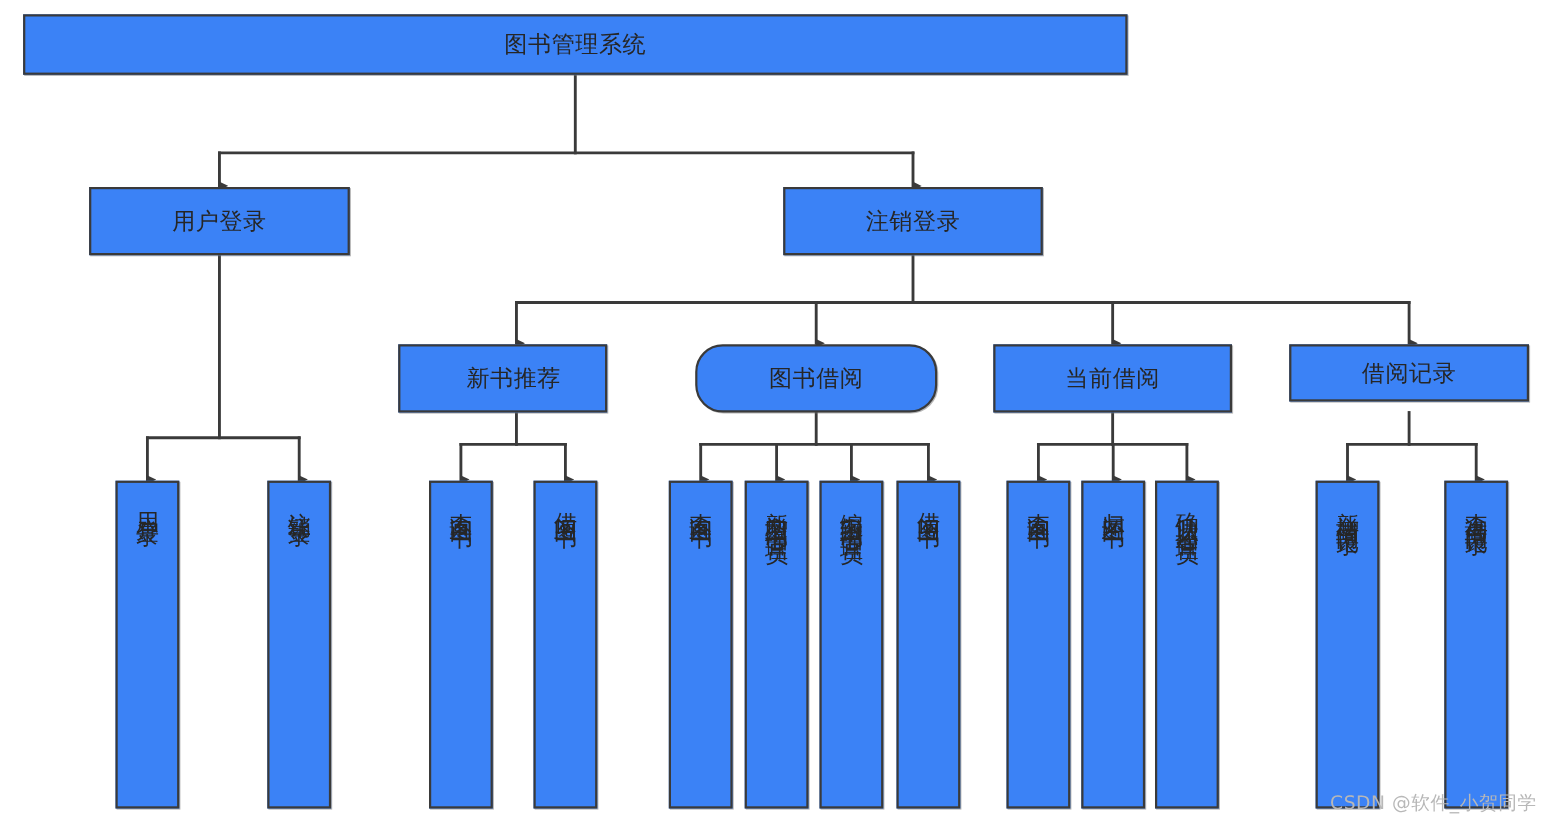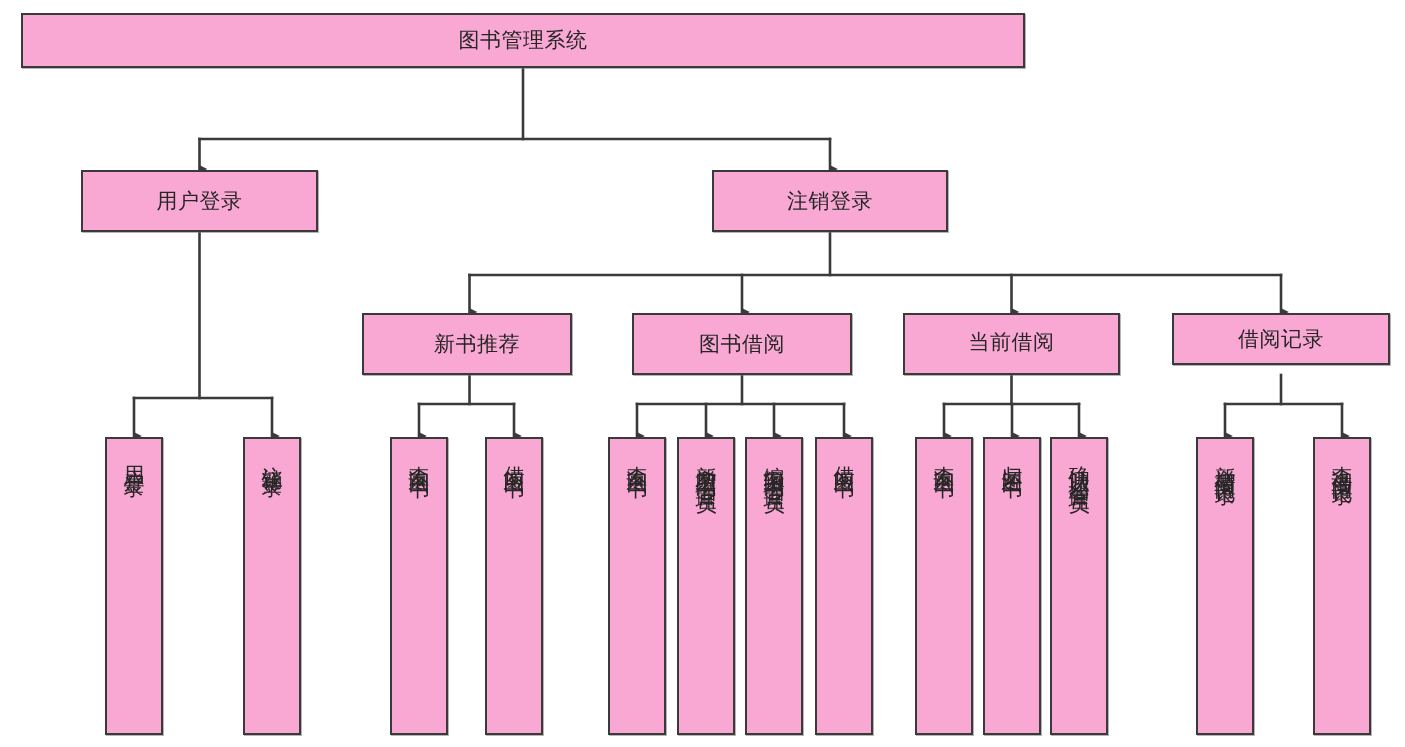--- a/index.html
+++ b/index.html
@@ -16,21 +16,21 @@
   }
   #diagram-root {
     position: absolute;
     left: 0; top: 0;
     width: 1405px;
     height: 747px;
   }
   .node-box {
     position: absolute;
     box-sizing: border-box;
-    background: #f9a8d4;
+    background: #3b82f6;
     border: 2px solid #3a3a3a;
     display: flex;
     align-items: center;
     justify-content: center;
     box-shadow: 1px 1px 0 rgba(120,120,120,0.55);
   }
   .node-label {
     font-size: 21px;
     color: #262626;
     letter-spacing: 0.5px;
@@ -117,27 +117,27 @@
   <div id="node-layer">
       <div class="node-box" style="left: 21px; top: 13px; width: 1004px; height: 55px;">
         <span class="node-label">图书管理系统</span>
       </div>
       <div class="node-box" style="left: 81px; top: 170px; width: 237px; height: 62px;">
         <span class="node-label">用户登录</span>
       </div>
       <div class="node-box" style="left: 712px; top: 170px; width: 236px; height: 62px;">
         <span class="node-label">注销登录</span>
       </div>
-      <div class="node-box" style="left: 362px; top: 313px; width: 210px; height: 62px; padding-left: 20px;">
+      <div class="node-box" style="left: 362px; top: 313px; width: 190px; height: 62px; padding-left: 20px;">
         <span class="node-label">新书推荐</span>
       </div>
-      <div class="node-box" style="left: 632px; top: 313px; width: 220px; height: 62px;">
+      <div class="node-box" style="left: 632px; top: 313px; width: 220px; height: 62px; border-radius: 25px;">
         <span class="node-label">图书借阅</span>
       </div>
-      <div class="node-box" style="left: 903px; top: 313px; width: 217px; height: 62px; font-family: Liberation Mono, monospace;">
+      <div class="node-box" style="left: 903px; top: 313px; width: 217px; height: 62px;">
         <span class="node-label">当前借阅</span>
       </div>
       <div class="node-box" style="left: 1172px; top: 313px; width: 218px; height: 52px;">
         <span class="node-label">借阅记录</span>
       </div>
       <div class="node-box vertical" style="left: 105px; top: 437px; width: 58px; height: 298px;">
         <span class="node-label">用户登录</span>
       </div>
       <div class="node-box vertical" style="left: 243px; top: 437px; width: 58px; height: 298px;">
         <span class="node-label">注销登录</span>
@@ -170,13 +170,14 @@
         <span class="node-label">确认归还（管理员）</span>
       </div>
       <div class="node-box vertical" style="left: 1196px; top: 437px; width: 58px; height: 298px;">
         <span class="node-label">新增借阅记录</span>
       </div>
       <div class="node-box vertical" style="left: 1313px; top: 437px; width: 58px; height: 298px;">
         <span class="node-label">查询借阅记录</span>
       </div>
     </div>
 
+  <div id="watermark">CSDN @软件_小贺同学</div>
 </div>
 
 </body></html>

